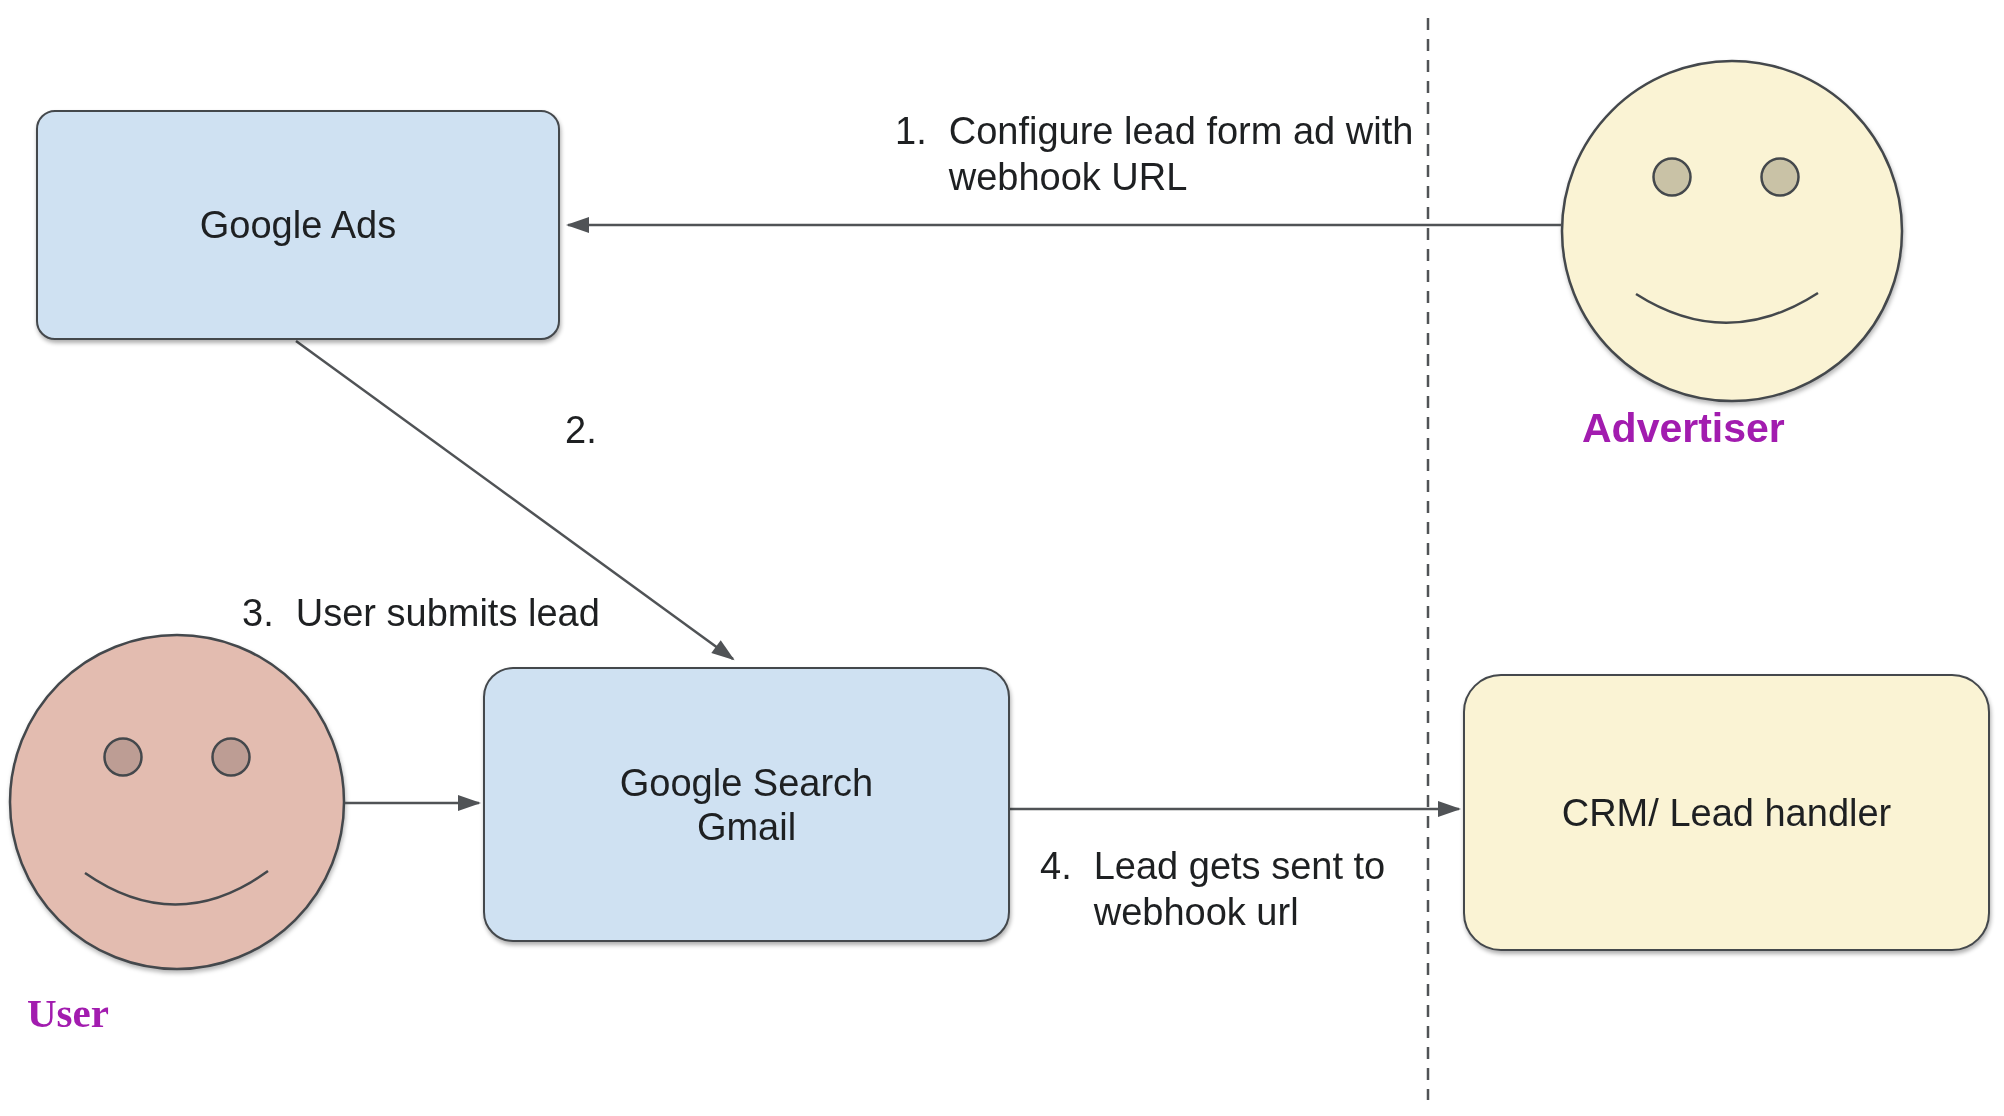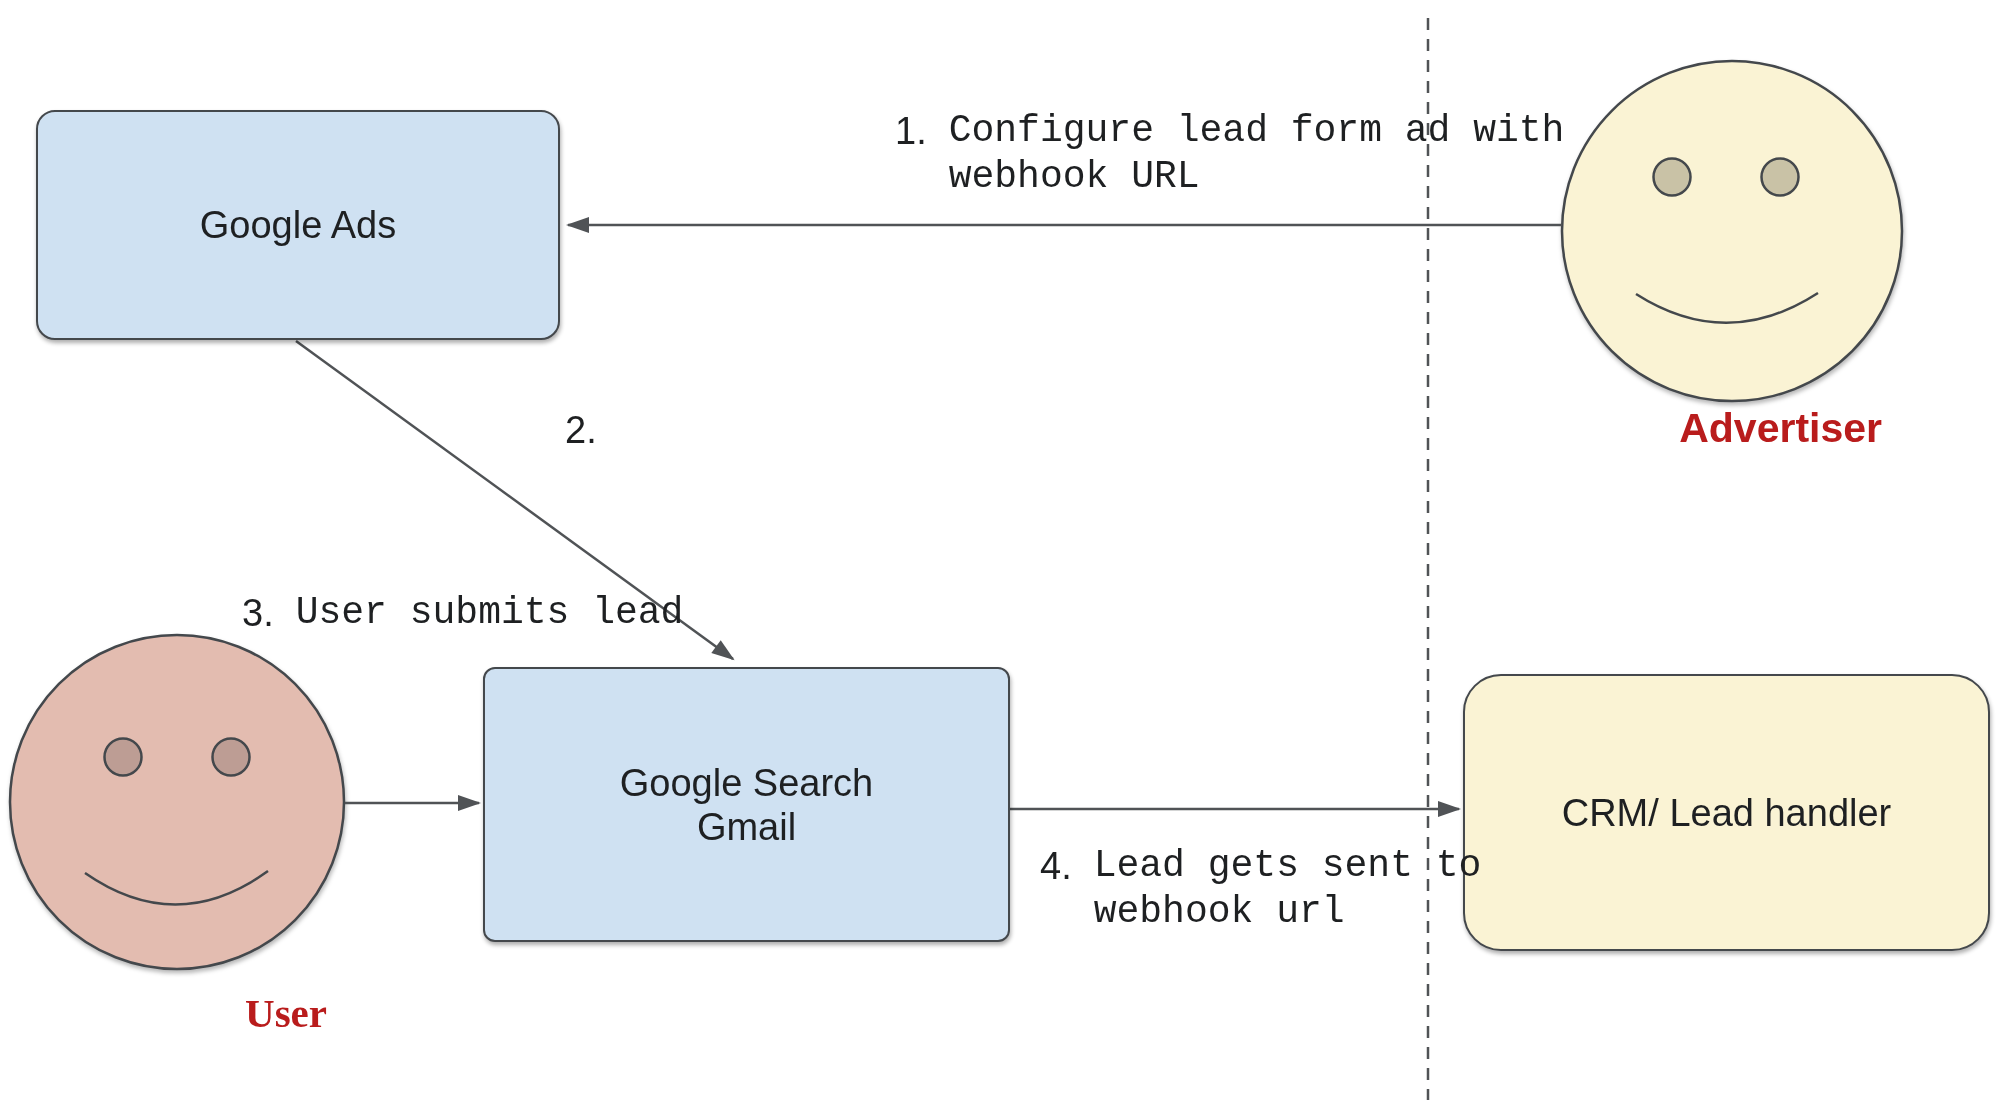--- a/index.html
+++ b/index.html
@@ -41,48 +41,48 @@
     border:2.5px solid var(--shape-border);
     box-shadow:1px 3px 4px rgba(0,0,0,0.32);
     font-size:38px;
     line-height:44px;
     color:var(--text);
     box-sizing:border-box;
   }
   .node-box.blue{ background:var(--box-blue); }
   .node-box.cream{ background:var(--box-cream); }
   #google-ads-box{ left:36px; top:110px; width:524px; height:230px; border-radius:19px; }
-  #surfaces-box{ left:483px; top:667px; width:527px; height:275px; border-radius:12px; }
+  #surfaces-box{ left:483px; top:667px; width:527px; height:275px; border-radius:30px; }
   #crm-box{ left:1463px; top:666px; width:527px; height:277px; border-radius:38px;margin-top:8px; }
   .box-line{ display:block; }
   
   .face-group{ filter:drop-shadow(1px 3px 2px rgba(0,0,0,0.28)); }
   .face-label{
     position:absolute;
     width:300px;
-    text-align:right;
+    text-align:left;
     font-weight:700;
     font-size:41px;
     line-height:46px;
-    color:#b91c1c;
+    color:#a21caf;
   }
   #user-label{ left:27px; top:990px;font-family:Liberation Serif, serif; }
   #advertiser-label{ left:1582px; top:405px; }
   
   .step{
     position:absolute;
     display:flex;
     align-items:flex-start;
     font-size:38px;
     line-height:46px;
     color:var(--text);
     white-space:nowrap;
   }
   .step-num{ margin-right:22px; }
-  .step-lines span{ display:block;font-family:Liberation Mono, monospace; }
+  .step-lines span{ display:block; }
   #step1{ left:895px; top:108px; }
   #step2{ left:565px; top:407px; }
   #step3{ left:242px; top:590px; }
   #step4{ left:1040px; top:843px; }
 </style>
 </head>
 <body>
 
 <div class="canvas">
 

